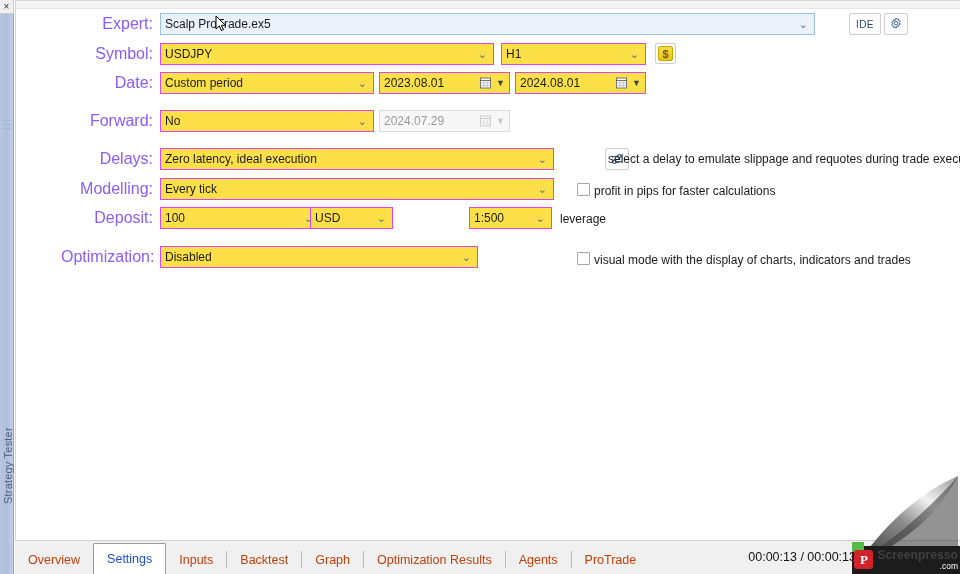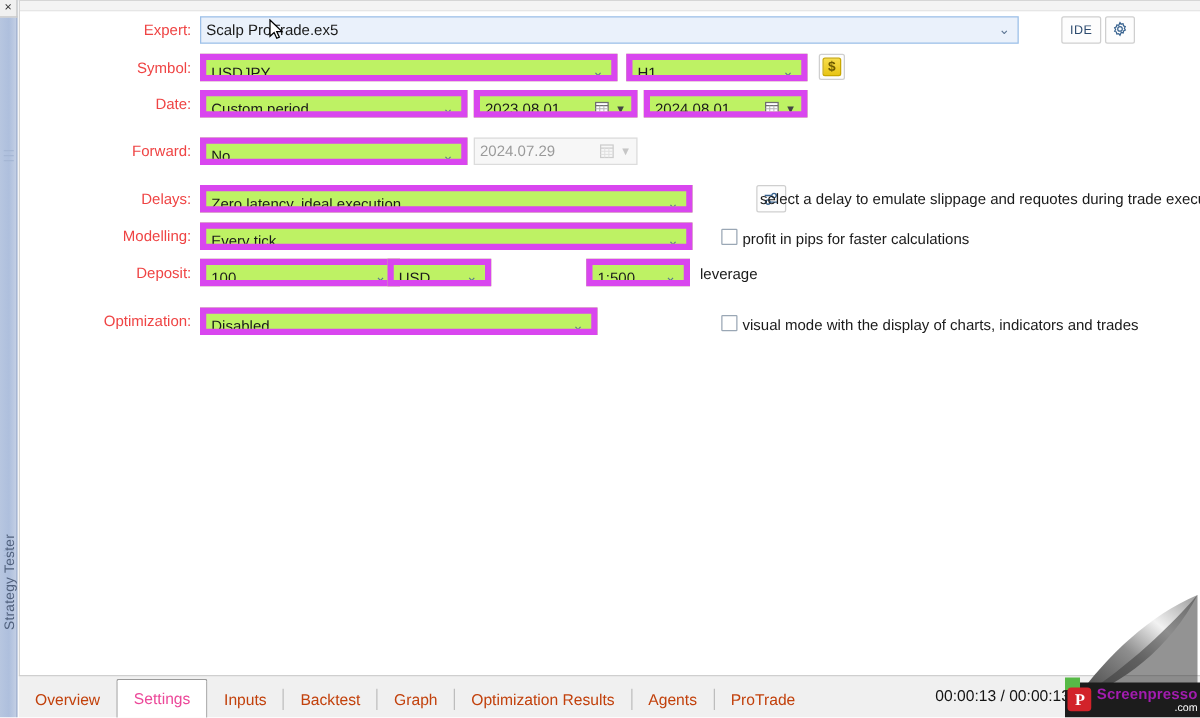--- a/index.html
+++ b/index.html
@@ -73,31 +73,31 @@
   .panel-topbar {
     position: absolute;
     left: 0; top: 0;
     width: 945px; height: 8px;
     background: #f4f4f4;
     border-bottom: 1px solid #e6e6e6;
   }
   .lbl {
     position: absolute;
     text-align: right;
-    font-size: 12px;
-    color: #ef4444;
+    font-size: 16px;
+    color: #8b5cf6;
     line-height: 22px;
     white-space: nowrap;
   }
 
   .fld {
     position: absolute;
     height: 22px;
-    background: #bef264;
-    border: 5px solid #d946ef;
+    background: #fde047;
+    border: 1px solid #d946ef;
     font-size: 12px;
     line-height: 20px;
     color: #1a1a1a;
     padding: 0 4px;
     white-space: nowrap;
     overflow: hidden;
   }
   .fld.focused {
     background: #eaf1fb;
     border: 1px solid #9dc0e8;
@@ -209,21 +209,21 @@
     align-items: center;
     padding: 0 13px;
     font-size: 12.5px;
     color: #c2410c;
     cursor: pointer;
     height: 31px;
     white-space: nowrap;
   }
   .tab.active {
     background: #ffffff;
-    color: #ec4899;
+    color: #1d4ed8;
     border: 1px solid #9a9a9a;
     border-bottom: 1px solid #ffffff;
     border-radius: 2px 2px 0 0;
     margin-top: -1px;
     height: 32px;
   }
   .tabsep {
     width: 1px;
     background: #bdbdbd;
     margin: 7px 0;
@@ -261,21 +261,21 @@
     font-size: 13px;
     font-weight: bold;
     line-height: 19px;
     text-align: center;
     font-family: "Liberation Serif", serif;
   }
   .wm-text { line-height: 1; }
   .wm-name {
     font-size: 12px;
     font-weight: bold;
-    color: #a21caf;
+    color: #404040;
     letter-spacing: 0.1px;
   }
   .wm-dom {
     font-size: 8.5px;
     color: #ffffff;
     text-align: right;
     margin-top: 1px;
   }
   .wm-bg {
     position: absolute;

